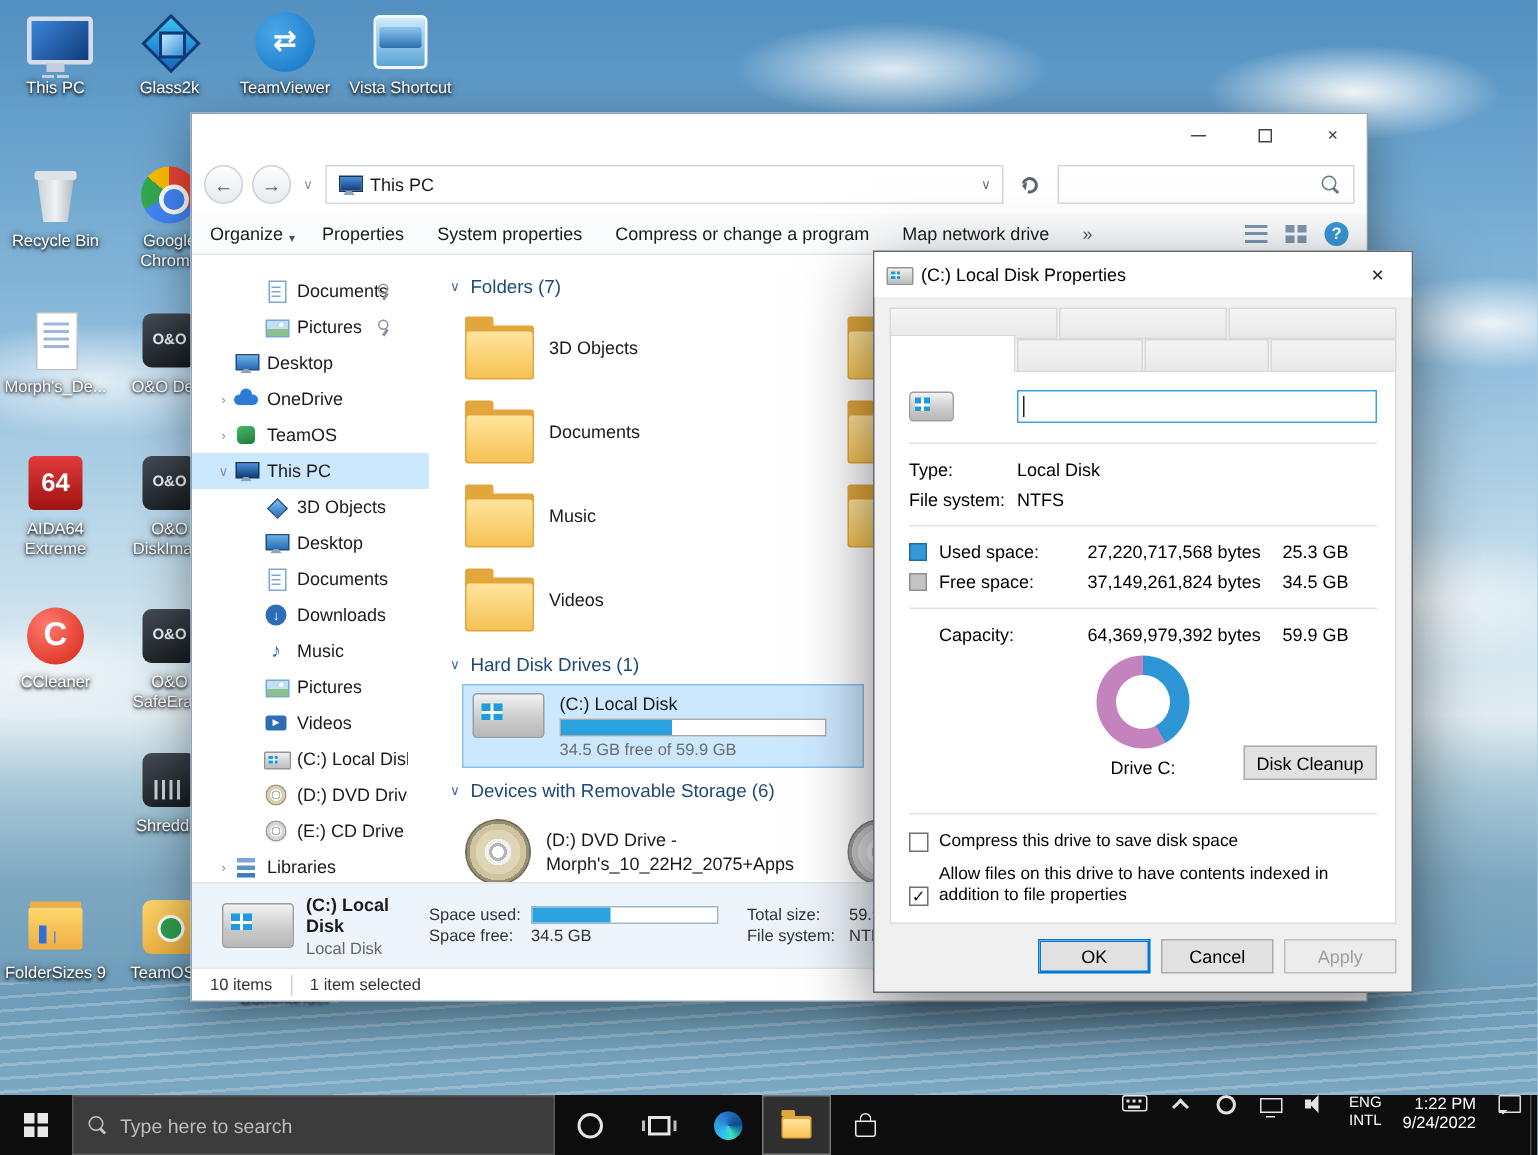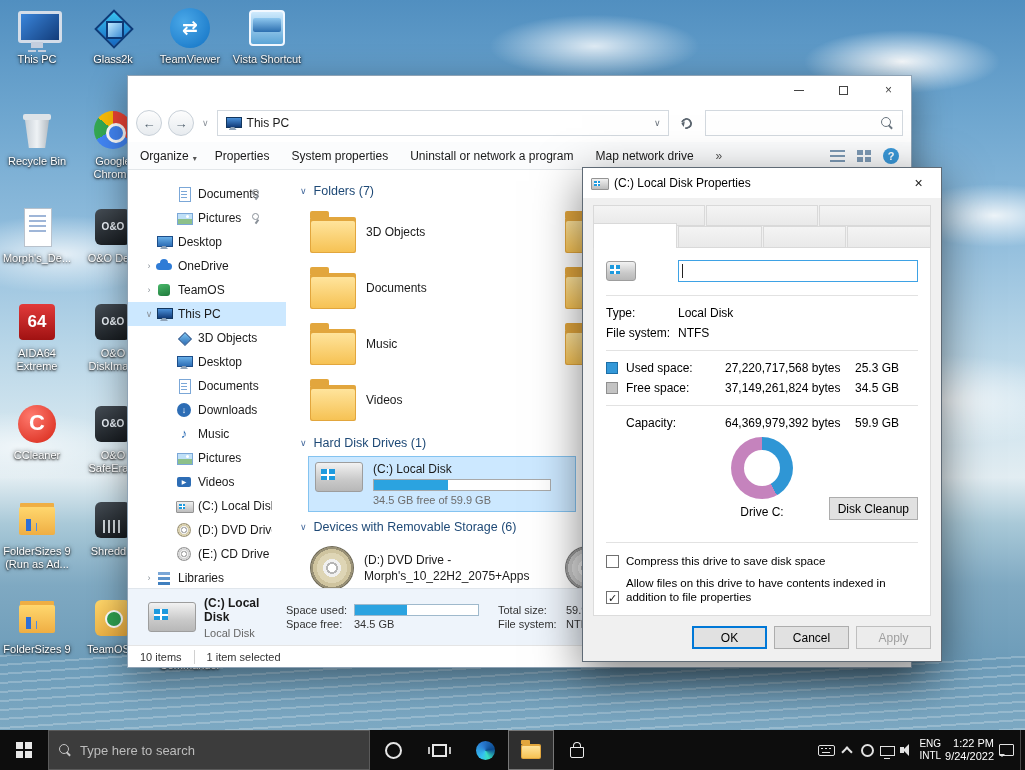--- a/index.html
+++ b/index.html
@@ -236,21 +236,21 @@
   .cortana-icon{width:17px;height:17px;border:2px solid #e6e6e6;border-radius:50%}
   .taskview-icon{width:15px;height:13px;border:2px solid #e6e6e6;position:relative}
   .taskview-icon::before{content:"";position:absolute;left:-6px;top:1px;width:2px;height:7px;background:#bdbdbd}
   .taskview-icon::after{content:"";position:absolute;right:-6px;top:1px;width:2px;height:7px;background:#bdbdbd}
   .edge-icon{width:19px;height:19px;border-radius:50%;background:conic-gradient(from 210deg,#35c1f1,#2b7cd3 120deg,#0b4a8f 230deg,#38e0c0 310deg,#35c1f1 360deg)}
   .explorer-icon{width:20px;height:15px;background:#e2a63d;border-radius:2px;position:relative;margin-top:2px}
   .explorer-icon::before{content:"";position:absolute;top:-4px;left:0;width:9px;height:4px;background:#e2a63d;border-radius:1px 1px 0 0}
   .explorer-icon::after{content:"";position:absolute;left:1px;right:1px;top:2px;bottom:1px;background:linear-gradient(#ffe49c,#f6c254);border-radius:1px}
   .store-icon{width:14px;height:11px;border:1.5px solid #ececec;border-radius:0 0 2px 2px;position:relative;margin-top:4px}
   .store-icon::before{content:"";position:absolute;left:2px;top:-6px;width:6px;height:5px;border:1.5px solid #ececec;border-bottom:none;border-radius:4px 4px 0 0}
-  .tb-tray{margin-left:auto;display:flex;align-items:center;gap:4px;padding-right:6px}
+  .tb-tray{margin-left:auto;display:flex;align-items:flex-start;gap:14px;padding-right:6px}
   .tray-item{display:flex;align-items:center;justify-content:center;min-width:16px}
   .keyboard-icon{width:17px;height:11px;border:1.5px solid #e2e2e2;border-radius:2px;position:relative}
   .keyboard-icon::before{content:"";position:absolute;left:2px;top:2px;width:2px;height:1.5px;background:#e2e2e2;box-shadow:4px 0 0 #e2e2e2,8px 0 0 #e2e2e2}
   .keyboard-icon::after{content:"";position:absolute;left:3px;bottom:1.5px;width:8px;height:1.5px;background:#e2e2e2}
   .chevron-up-icon{width:8px;height:8px;border-top:2px solid #e2e2e2;border-right:2px solid #e2e2e2;transform:rotate(-45deg);margin-top:4px}
   .ring-icon{width:13px;height:13px;border:2px solid #e2e2e2;border-radius:50%}
   .network-icon{width:15px;height:10px;border:1.5px solid #e2e2e2;position:relative;margin-top:2px}
   .network-icon::after{content:"";position:absolute;left:3px;bottom:-4px;width:6px;height:1.5px;background:#e2e2e2}
   .volume-icon{position:relative;width:15px;height:12px}
   .volume-icon::before{content:"";position:absolute;left:0;top:3px;width:4px;height:6px;background:#e2e2e2}
@@ -331,26 +331,20 @@
         <span class="di-glyph ccleaner-icon"></span>
       </div>
       <div class="di-label">CCleaner</div>
     </div>
     <div class="desk-icon" style="left: 76px; top: 402px;">
       <div class="di-box">
         <span class="di-glyph oo-safe-icon"></span>
       </div>
       <div class="di-label">O&amp;O SafeEra...</div>
     </div>
-    <div class="desk-icon" style="left: 0px; top: 498px;">
-      <div class="di-box">
-        <span class="di-glyph foldersizes-icon"></span>
-      </div>
-      <div class="di-label">FolderSizes 9 (Run as Ad...</div>
-    </div>
     <div class="desk-icon" style="left: 76px; top: 498px;">
       <div class="di-box">
         <span class="di-glyph shredder-icon"></span>
       </div>
       <div class="di-label">Shredd...</div>
     </div>
     <div class="desk-icon" style="left: 0px; top: 596px;">
       <div class="di-box">
         <span class="di-glyph foldersizes-icon"></span>
       </div>
@@ -415,21 +409,21 @@
         </span>
         <span class="cmd-item">
           <span>Properties</span>
           <span class="cmd-caret"></span>
         </span>
         <span class="cmd-item">
           <span>System properties</span>
           <span class="cmd-caret"></span>
         </span>
         <span class="cmd-item">
-          <span>Uninstall or network a program</span>
+          <span>Compress or change a program</span>
           <span class="cmd-caret"></span>
         </span>
         <span class="cmd-item">
           <span>Map network drive</span>
           <span class="cmd-caret"></span>
         </span>
       </span>
     <span class="cmd-overflow">»</span>
     <span class="cmd-right">
       <span class="details-view-icon"></span>

